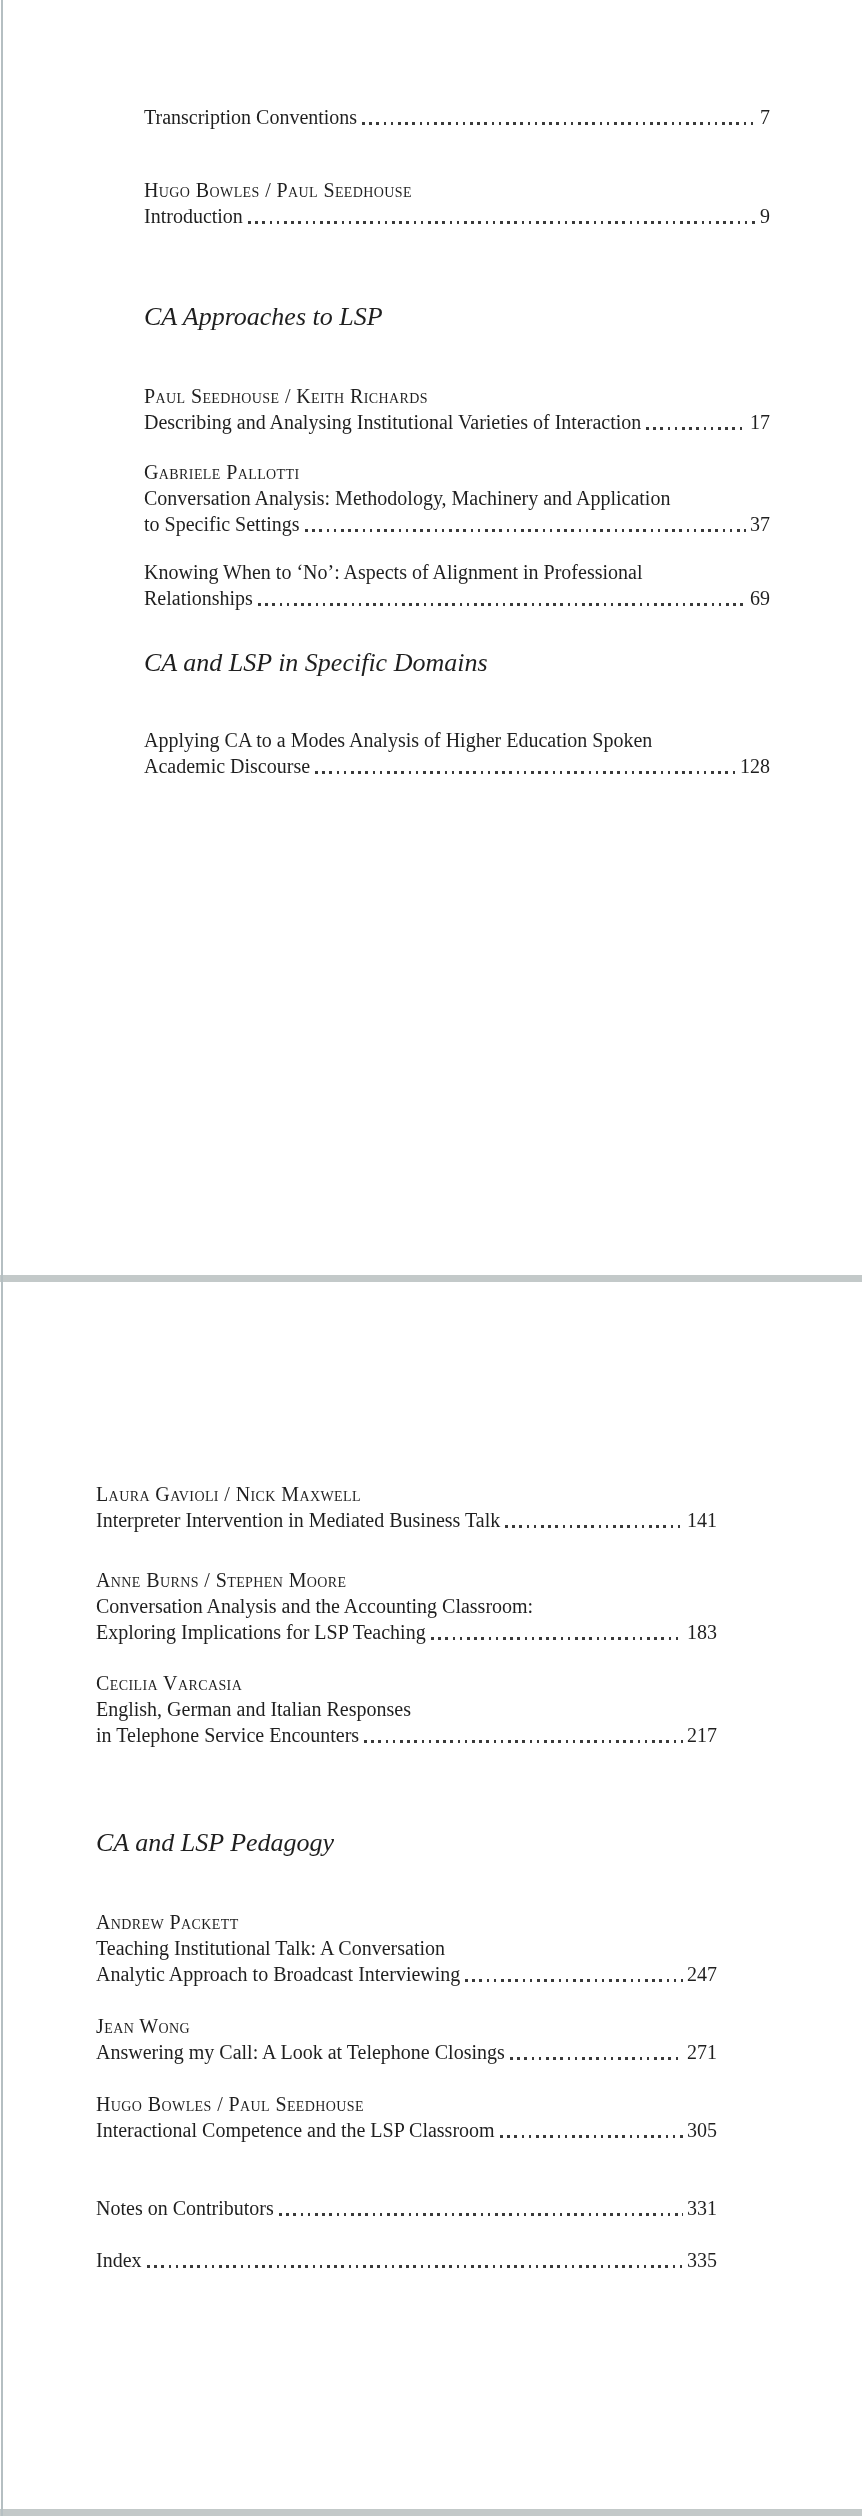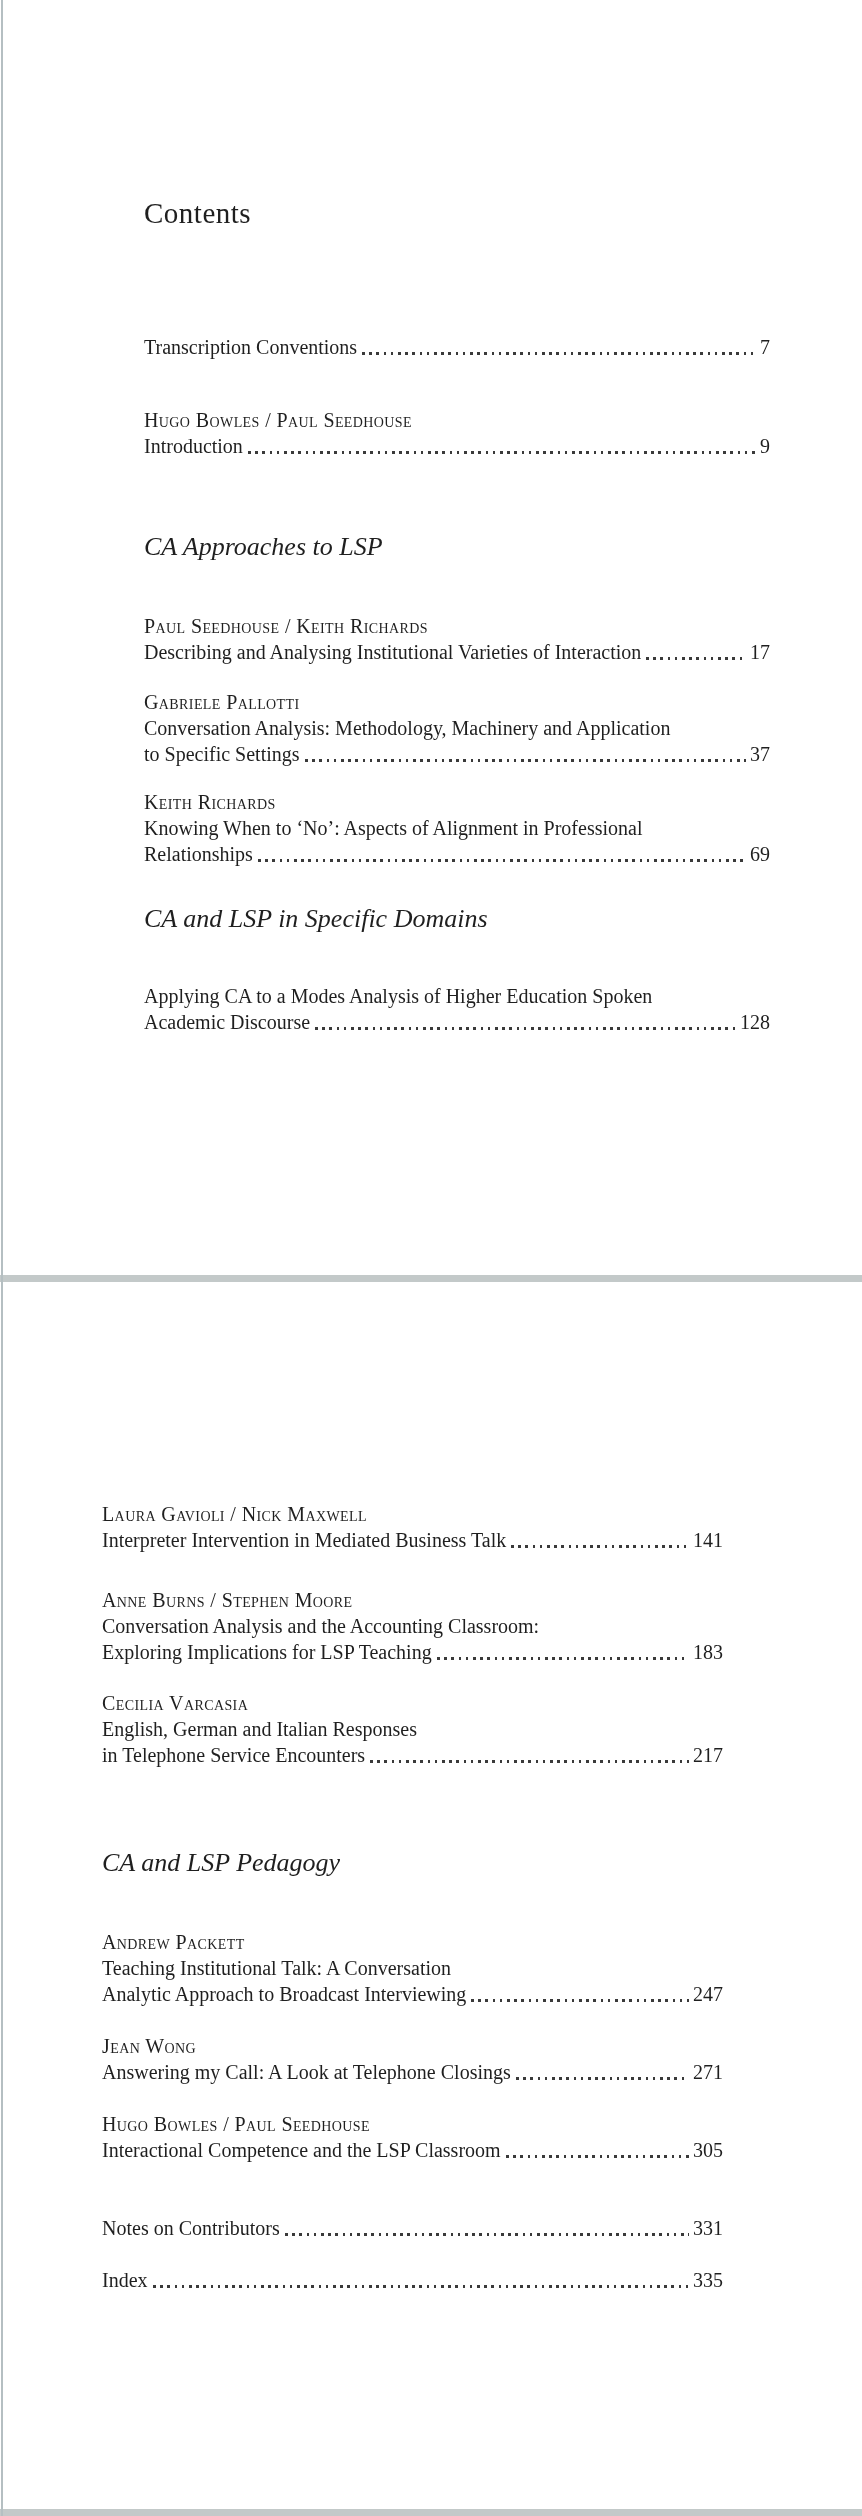--- a/index.html
+++ b/index.html
@@ -37,21 +37,21 @@
     left: 0;
     right: 0;
     top: 2509px;
     height: 7px;
     background: #c3c9c9;
   }
   .page-content {
     position: absolute;
   }
   .p1 { left: 144px; top: 0; width: 626px; }
-  .p2 { left: 102px; top: 1282px; width: 621px; margin-top: 20px; }
+  .p2 { left: 96px; top: 1282px; width: 621px; }
 
   .doc-title {
     font-size: 29px;
     line-height: 34px;
     letter-spacing: 0.5px;
   }
   .section-heading {
     font-size: 26px;
     line-height: 32px;
     font-style: italic;
@@ -87,21 +87,20 @@
     white-space: nowrap;
   }
 </style>
 </head>
 <body>
 
 <div class="canvas">
 
   <div class="page-content p1">
 
-    <div class="doc-title" style="margin-top:196px">Contents</div>
 
     <div class="entry" style="margin-top:104px">
       <div class="row">
         <span class="t">Transcription Conventions</span>
         <span class="leader"></span>
         <span class="pg">7</span>
       </div>
     </div>
 
     <div class="entry" style="margin-top:47px">
@@ -128,21 +127,20 @@
       <div class="authors">Gabriele Pallotti</div>
       <div class="tline">Conversation Analysis: Methodology, Machinery and Application</div>
       <div class="row">
         <span class="t">to Specific Settings</span>
         <span class="leader"></span>
         <span class="pg">37</span>
       </div>
     </div>
 
     <div class="entry" style="margin-top:22px">
-      <div class="authors">Keith Richards</div>
       <div class="tline">Knowing When to ‘No’: Aspects of Alignment in Professional</div>
       <div class="row">
         <span class="t">Relationships</span>
         <span class="leader"></span>
         <span class="pg">69</span>
       </div>
     </div>
 
     <div class="section-heading" style="margin-top:36px">CA and LSP in Specific Domains</div>
 

